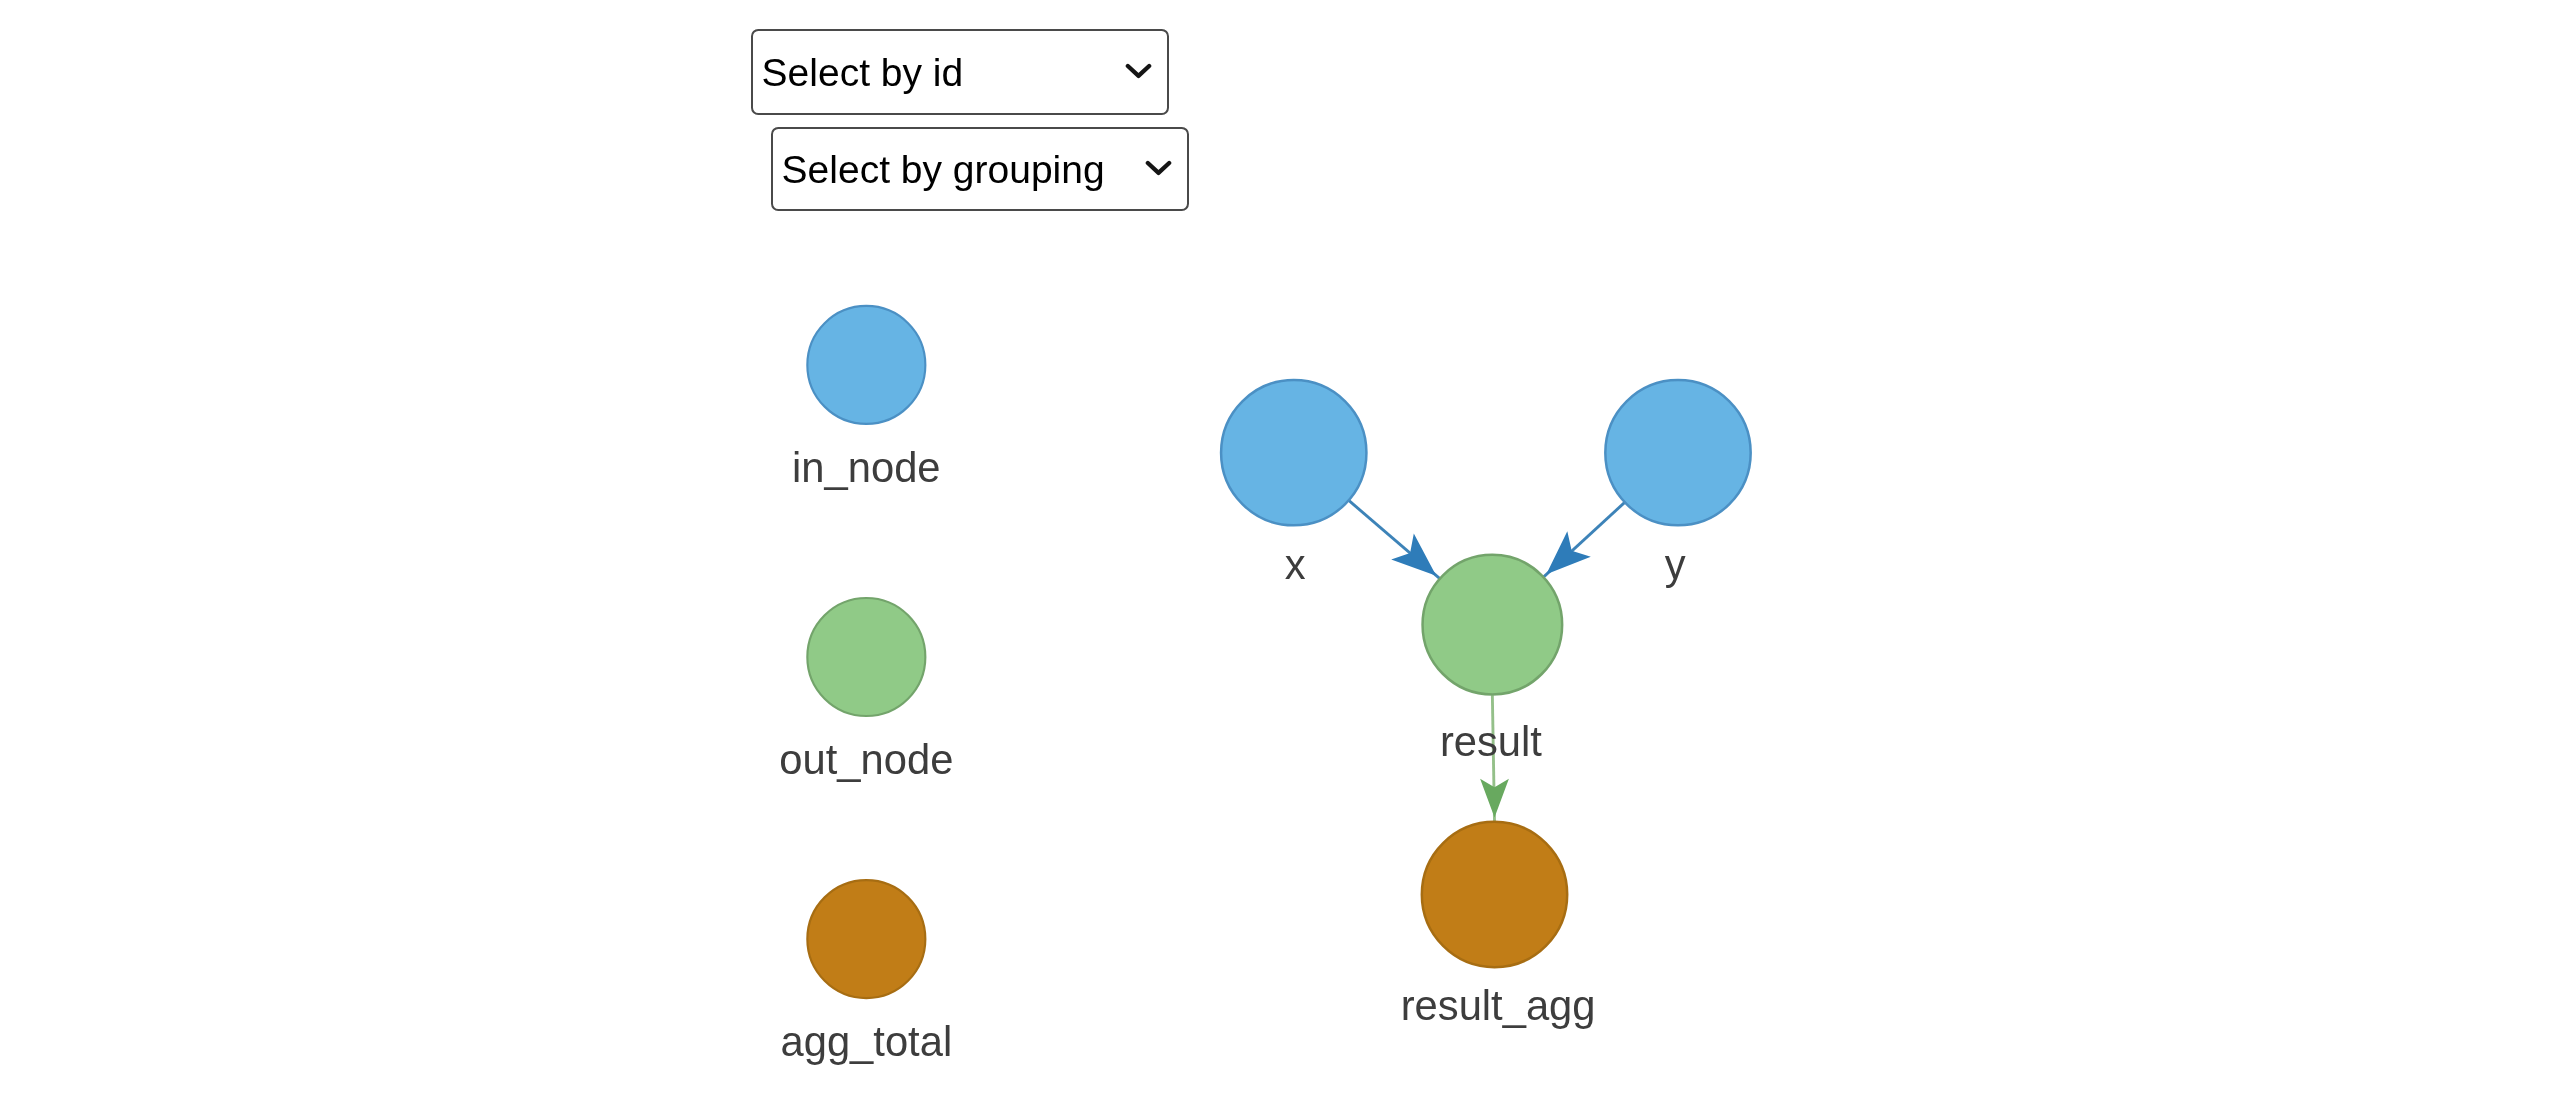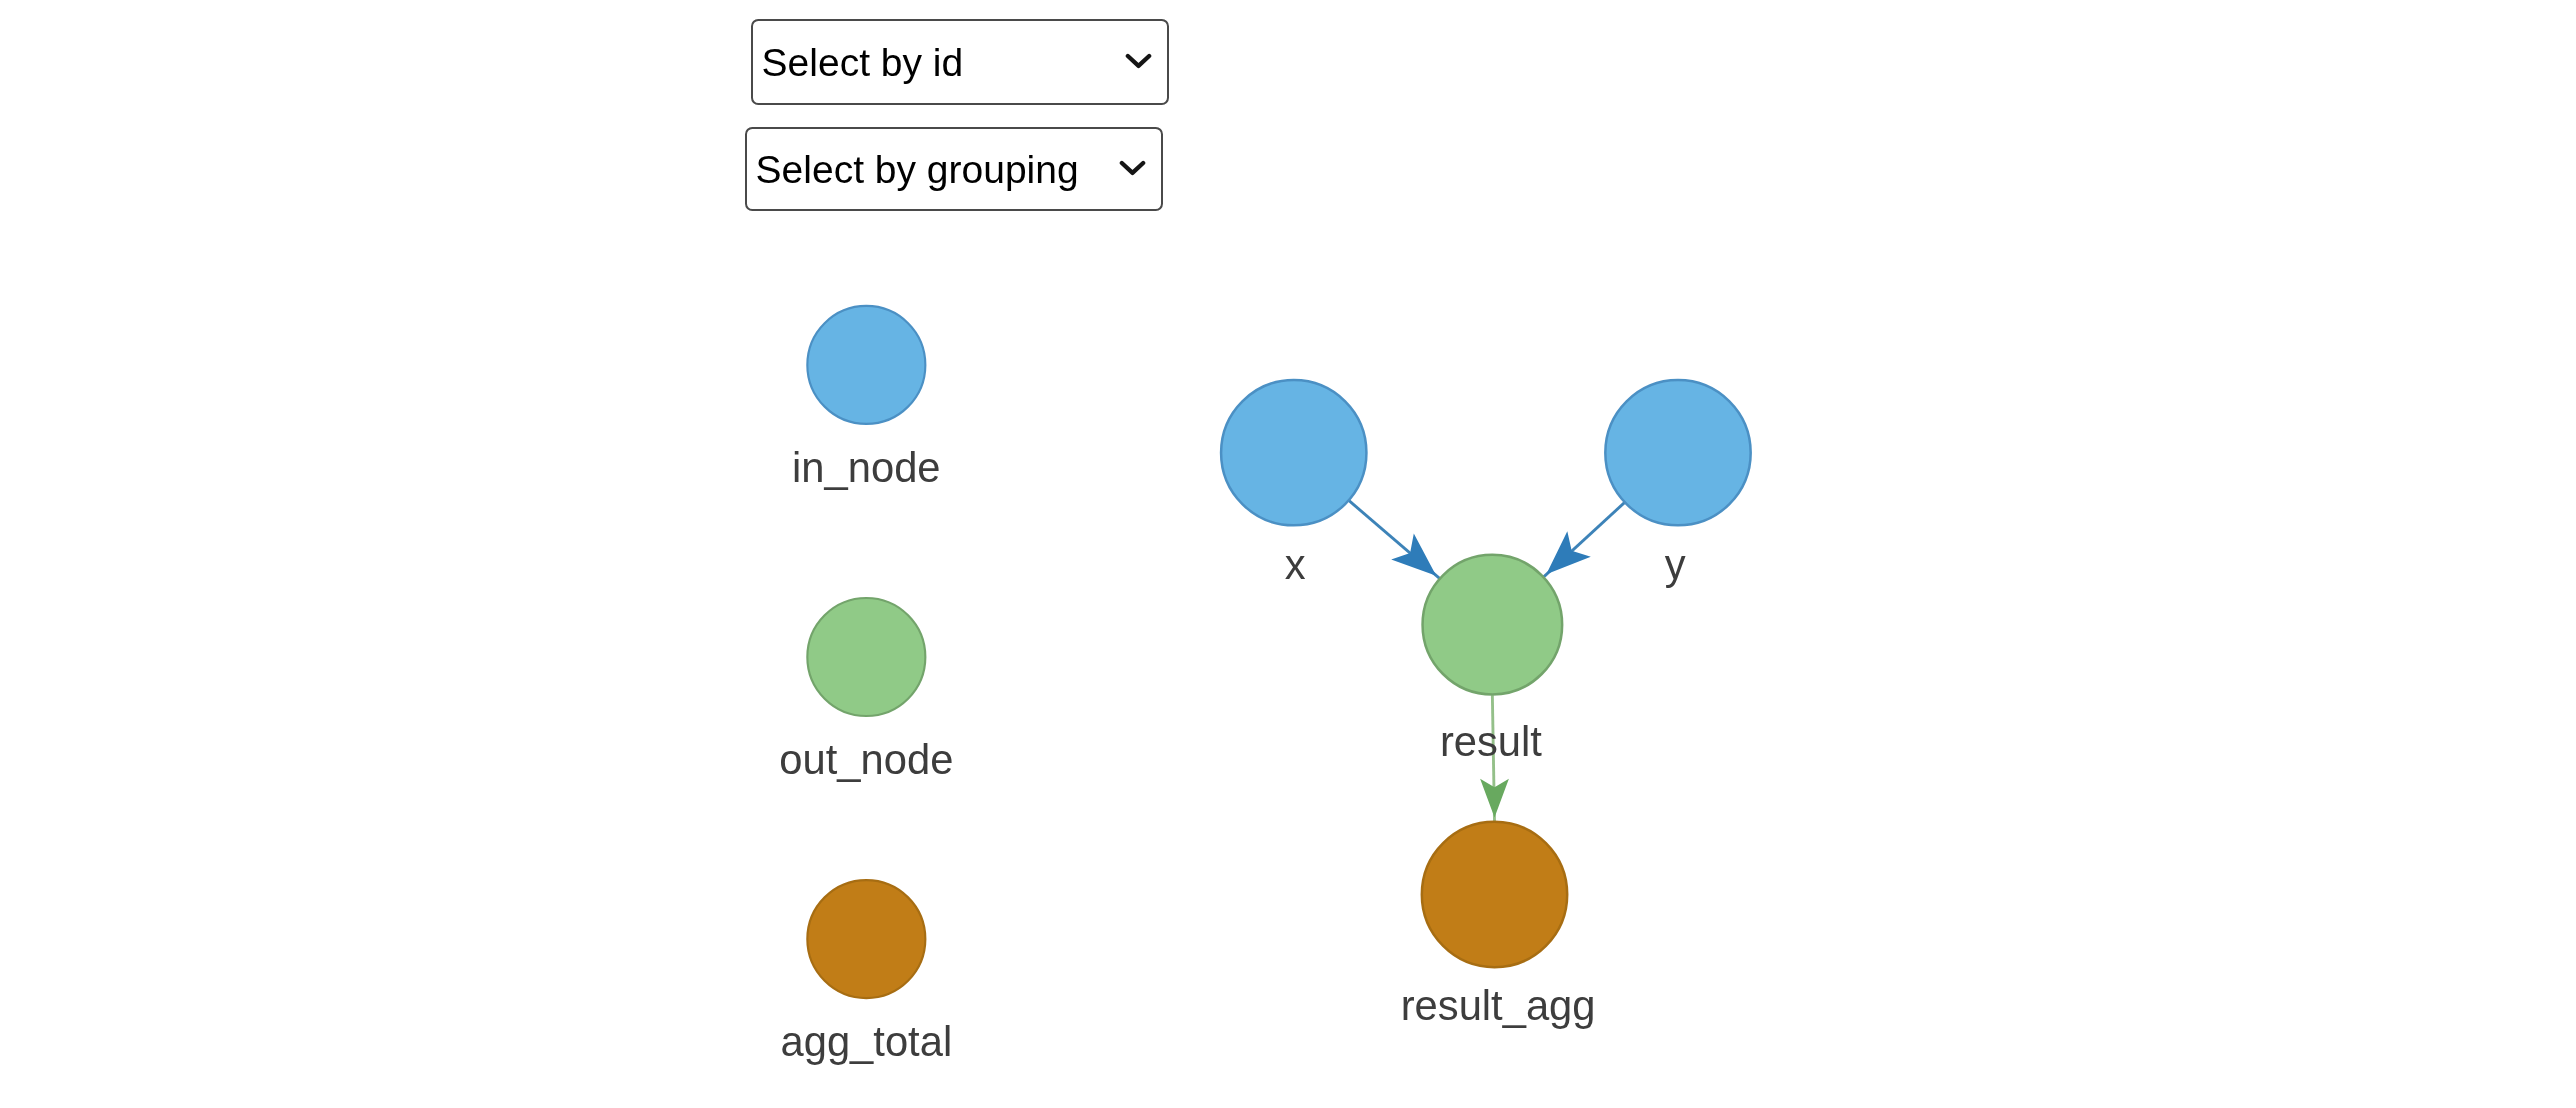--- a/index.html
+++ b/index.html
@@ -5,22 +5,22 @@
   html, body { margin: 0; padding: 0; }
   body {
     width: 2576px; height: 1109px;
     background: #ffffff;
     font-family: "Liberation Sans", sans-serif;
     overflow: hidden;
   }
   .screen { position: relative; width: 2576px; height: 1109px; background: #ffffff; }
 
   .select-wrap { position: absolute; width: 418px; height: 86px; }
-  .select-wrap.sel-1 { left: 751px; top: 19px; }
-  .select-wrap.sel-2 { left: 745px; top: 127px; height: 84px; }
+  .select-wrap.sel-1 { left: 751px; top: 29px; }
+  .select-wrap.sel-2 { left: 771px; top: 127px; height: 84px; }
   .select-wrap select {
     -webkit-appearance: none; appearance: none;
     width: 100%; height: 100%;
     background: #ffffff;
     border: 2.2px solid #4a4a4a;
     border-radius: 7.2px;
     padding: 0 72px 0 8.6px;
     font-family: "Liberation Sans", sans-serif;
     font-size: 39px;
     color: #000000;

